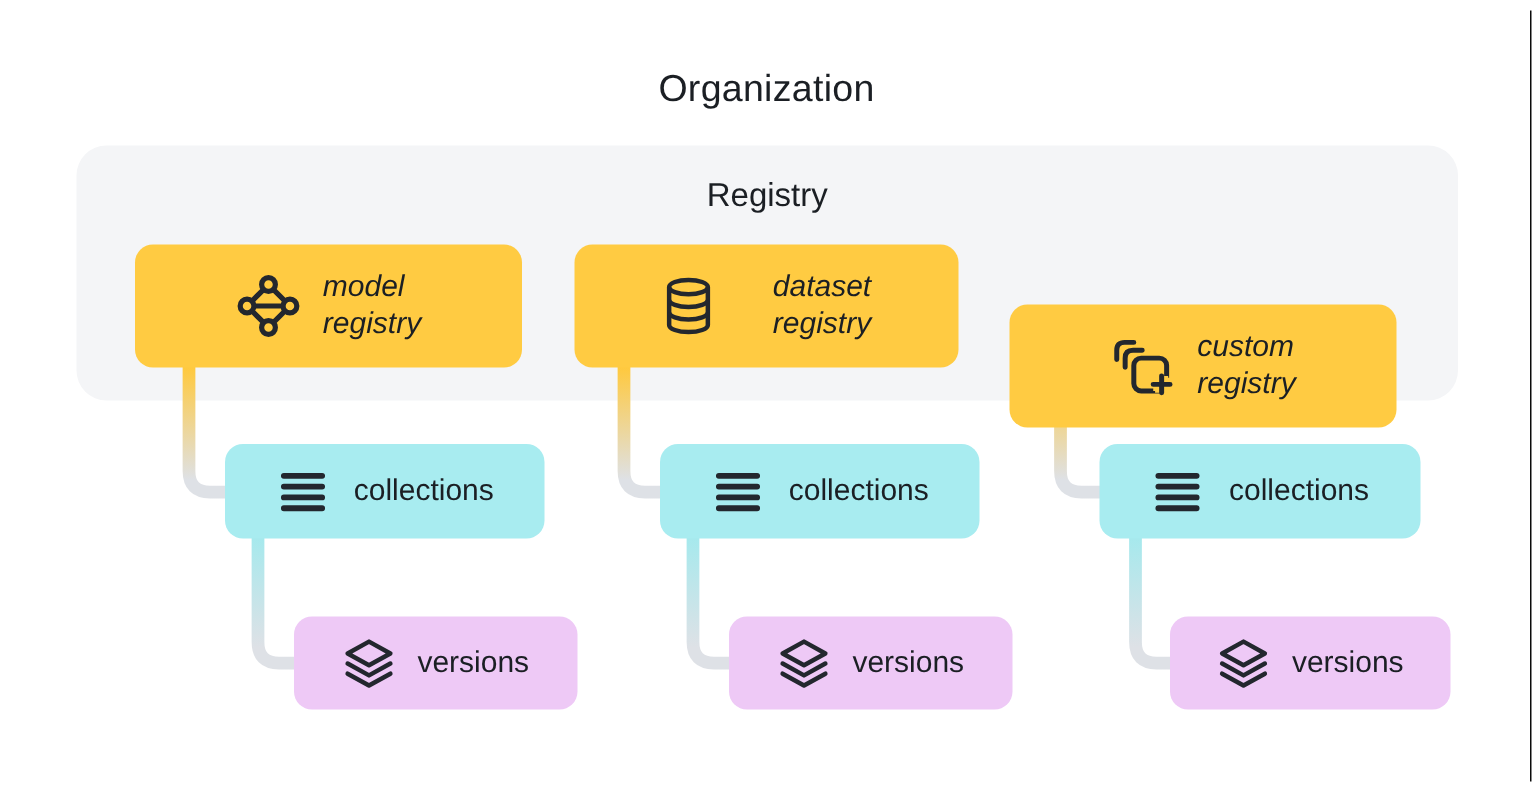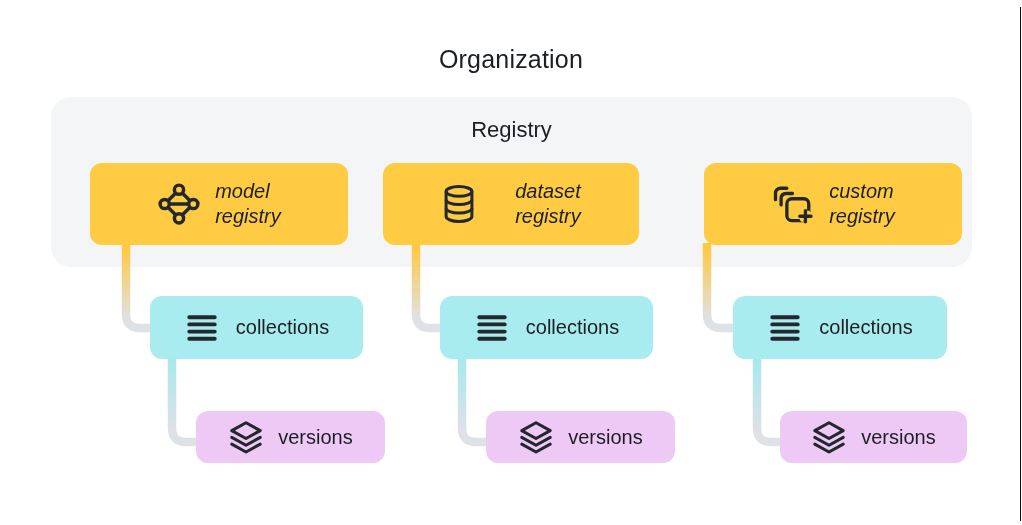--- a/index.html
+++ b/index.html
@@ -23,25 +23,25 @@
   .connector-layer{position:absolute;left:0;top:0;width:1022px;height:525px;}
   .node{
     position:absolute;display:flex;align-items:center;justify-content:center;
     border-radius:12px;
   }
   .node .lbl{font-size:20px;line-height:25px;white-space:nowrap;}
   .reg-node{top:163px;height:82px;background:#ffcb42;font-style:italic;}
   .reg-node .icn{margin-right:14px;display:flex;}
   .col-node{top:296px;height:63px;background:#a8ecf0;justify-content:center;}
   .col-node .icn{margin-right:16px;display:flex;}
-  .ver-node{top:411px;height:52px;background:#eec9f6;}
+  .ver-node{top:411px;height:62px;background:#eec9f6;}
   .ver-node .icn{margin-right:14px;display:flex;}
   .reg-1{left:90px;width:258px;}
   .reg-2{left:383px;width:256px;gap:24px;}
-  .reg-3{left:704px;width:258px;}
+  .reg-3{left:673px;width:258px;margin-top:40px;}
   .col-1{left:150px;width:213px;}
   .col-2{left:440px;width:213px;}
   .col-3{left:733px;width:214px;}
   .ver-1{left:196px;width:189px;}
   .ver-2{left:486px;width:189px;}
   .ver-3{left:780px;width:187px;}
   .edge-line{
     position:absolute;left:1019.5px;top:7px;width:1.5px;height:514px;
     background:#0b0b0b;
   }

